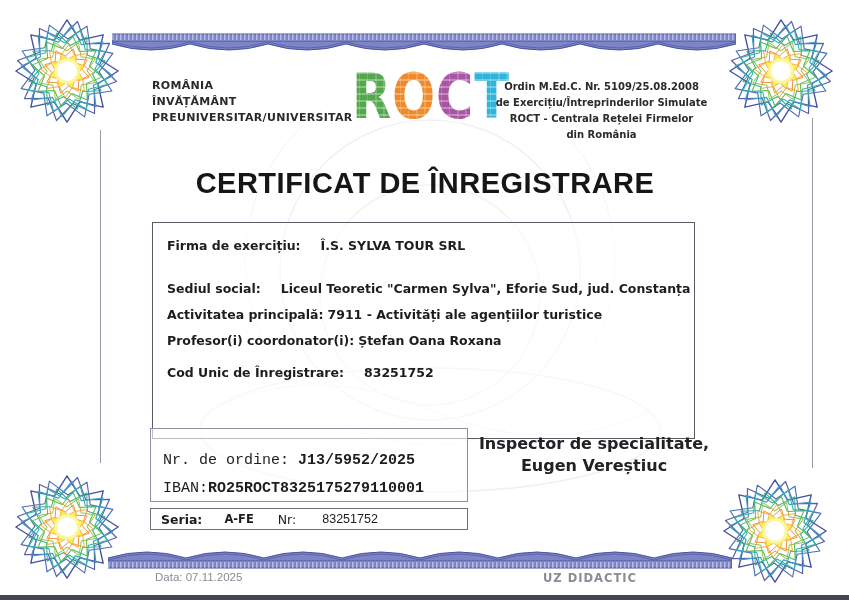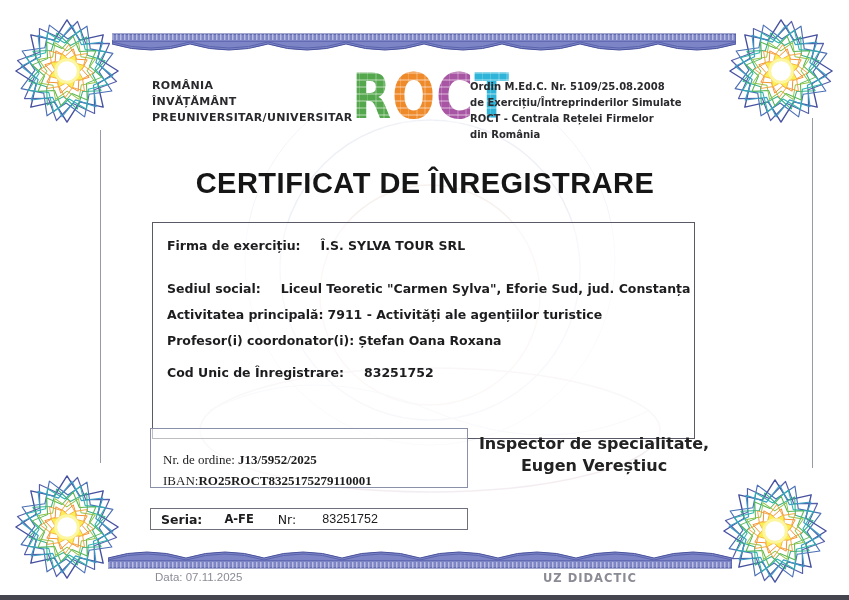--- a/index.html
+++ b/index.html
@@ -17,21 +17,21 @@
   .band.top{left:112px;top:33px;}
   .band.bottom{left:108px;top:545px;transform:scaleY(-1);}
   .vline{position:absolute;width:1px;background:#9a9aa6;}
   .vline.left{left:100px;top:130px;height:333px;}
   .vline.right{left:812px;top:118px;height:350px;}
   .watermark{position:absolute;left:150px;top:110px;opacity:.55;}
   .window-edge{position:absolute;left:0;bottom:0;width:100%;height:5px;background:#45454f;}
   
   .hdr-left{position:absolute;left:152px;top:78px;font-size:11px;font-weight:bold;
     line-height:16px;letter-spacing:.3px;color:#2a2a2e;}
-  .hdr-right{position:absolute;left:470px;top:79px;width:263px;text-align:left;
+  .hdr-right{position:absolute;left:470px;top:79px;width:263px;text-align:center;
     font-size:10px;font-weight:bold;line-height:16px;color:#2a2a2e;}
   .roct-logo{position:absolute;left:352px;top:66px;font-weight:bold;font-size:62px;
     line-height:62px;letter-spacing:1px;transform:scaleX(.82);transform-origin:left top;
     white-space:nowrap;}
   .roct-logo::after{content:"";position:absolute;inset:0;
     background:repeating-linear-gradient(0deg,rgba(255,255,255,0) 0 5px,rgba(255,255,255,.30) 5px 7px),
                repeating-linear-gradient(90deg,rgba(255,255,255,0) 0 8px,rgba(255,255,255,.18) 8px 10px);}
   .l-r{color:#55a74e}.l-o{color:#ef8a2a}.l-c{color:#a855a3}.l-t{color:#2fb4d9}
   
   .cert-title{position:absolute;left:115px;top:167px;width:620px;text-align:center;
@@ -40,24 +40,24 @@
   
   .main-box{position:absolute;left:152px;top:222px;width:543px;height:217px;
     border:1px solid #5a5a66;background:rgba(255,255,255,.55);box-sizing:border-box;
     padding:13px 14px;font-size:12.5px;}
   .main-box .row{white-space:nowrap;}
   .lbl{font-weight:bold;}
   .val{font-weight:bold;}
   .gap{margin-left:16px;}
   .r1{margin-top:2px;} .r2{margin-top:28px;} .r3{margin-top:11px;}
   .r4{margin-top:11px;} .r5{margin-top:17px;}
-  .order-box{position:absolute;left:150px;top:428px;width:318px;height:60px;
+  .order-box{position:absolute;left:150px;top:428px;width:318px;height:74px;
     border:1px solid #8a90a8;box-sizing:border-box;padding:14px 12px 0 12px;
-    font-family:Liberation Serif, serif;font-size:13px;background:rgba(255,255,255,.6);}
-  .order-box .row{margin-top:5px;white-space:nowrap;}
+    font-family:Liberation Mono, monospace;font-size:15px;background:rgba(255,255,255,.6);}
+  .order-box .row{margin-top:11px;white-space:nowrap;}
   .order-box .row:first-child{margin-top:9px;}
   .seria-box{position:absolute;left:150px;top:508px;width:318px;height:22px;
     border:1px solid #70707c;box-sizing:border-box;display:flex;align-items:center;
     padding-left:10px;font-size:12.5px;background:rgba(255,255,255,.6);}
   .seria-box .s-lbl{font-weight:bold;}
   .seria-box .s-val{font-weight:bold;font-size:11.5px;margin-left:22px;}
   .seria-box .n-lbl{font-weight:normal;margin-left:24px;}
   .seria-box .n-val{margin-left:26px;font-family:"Liberation Sans",sans-serif;}
   
   .signature{position:absolute;left:468px;top:433px;width:252px;text-align:center;

